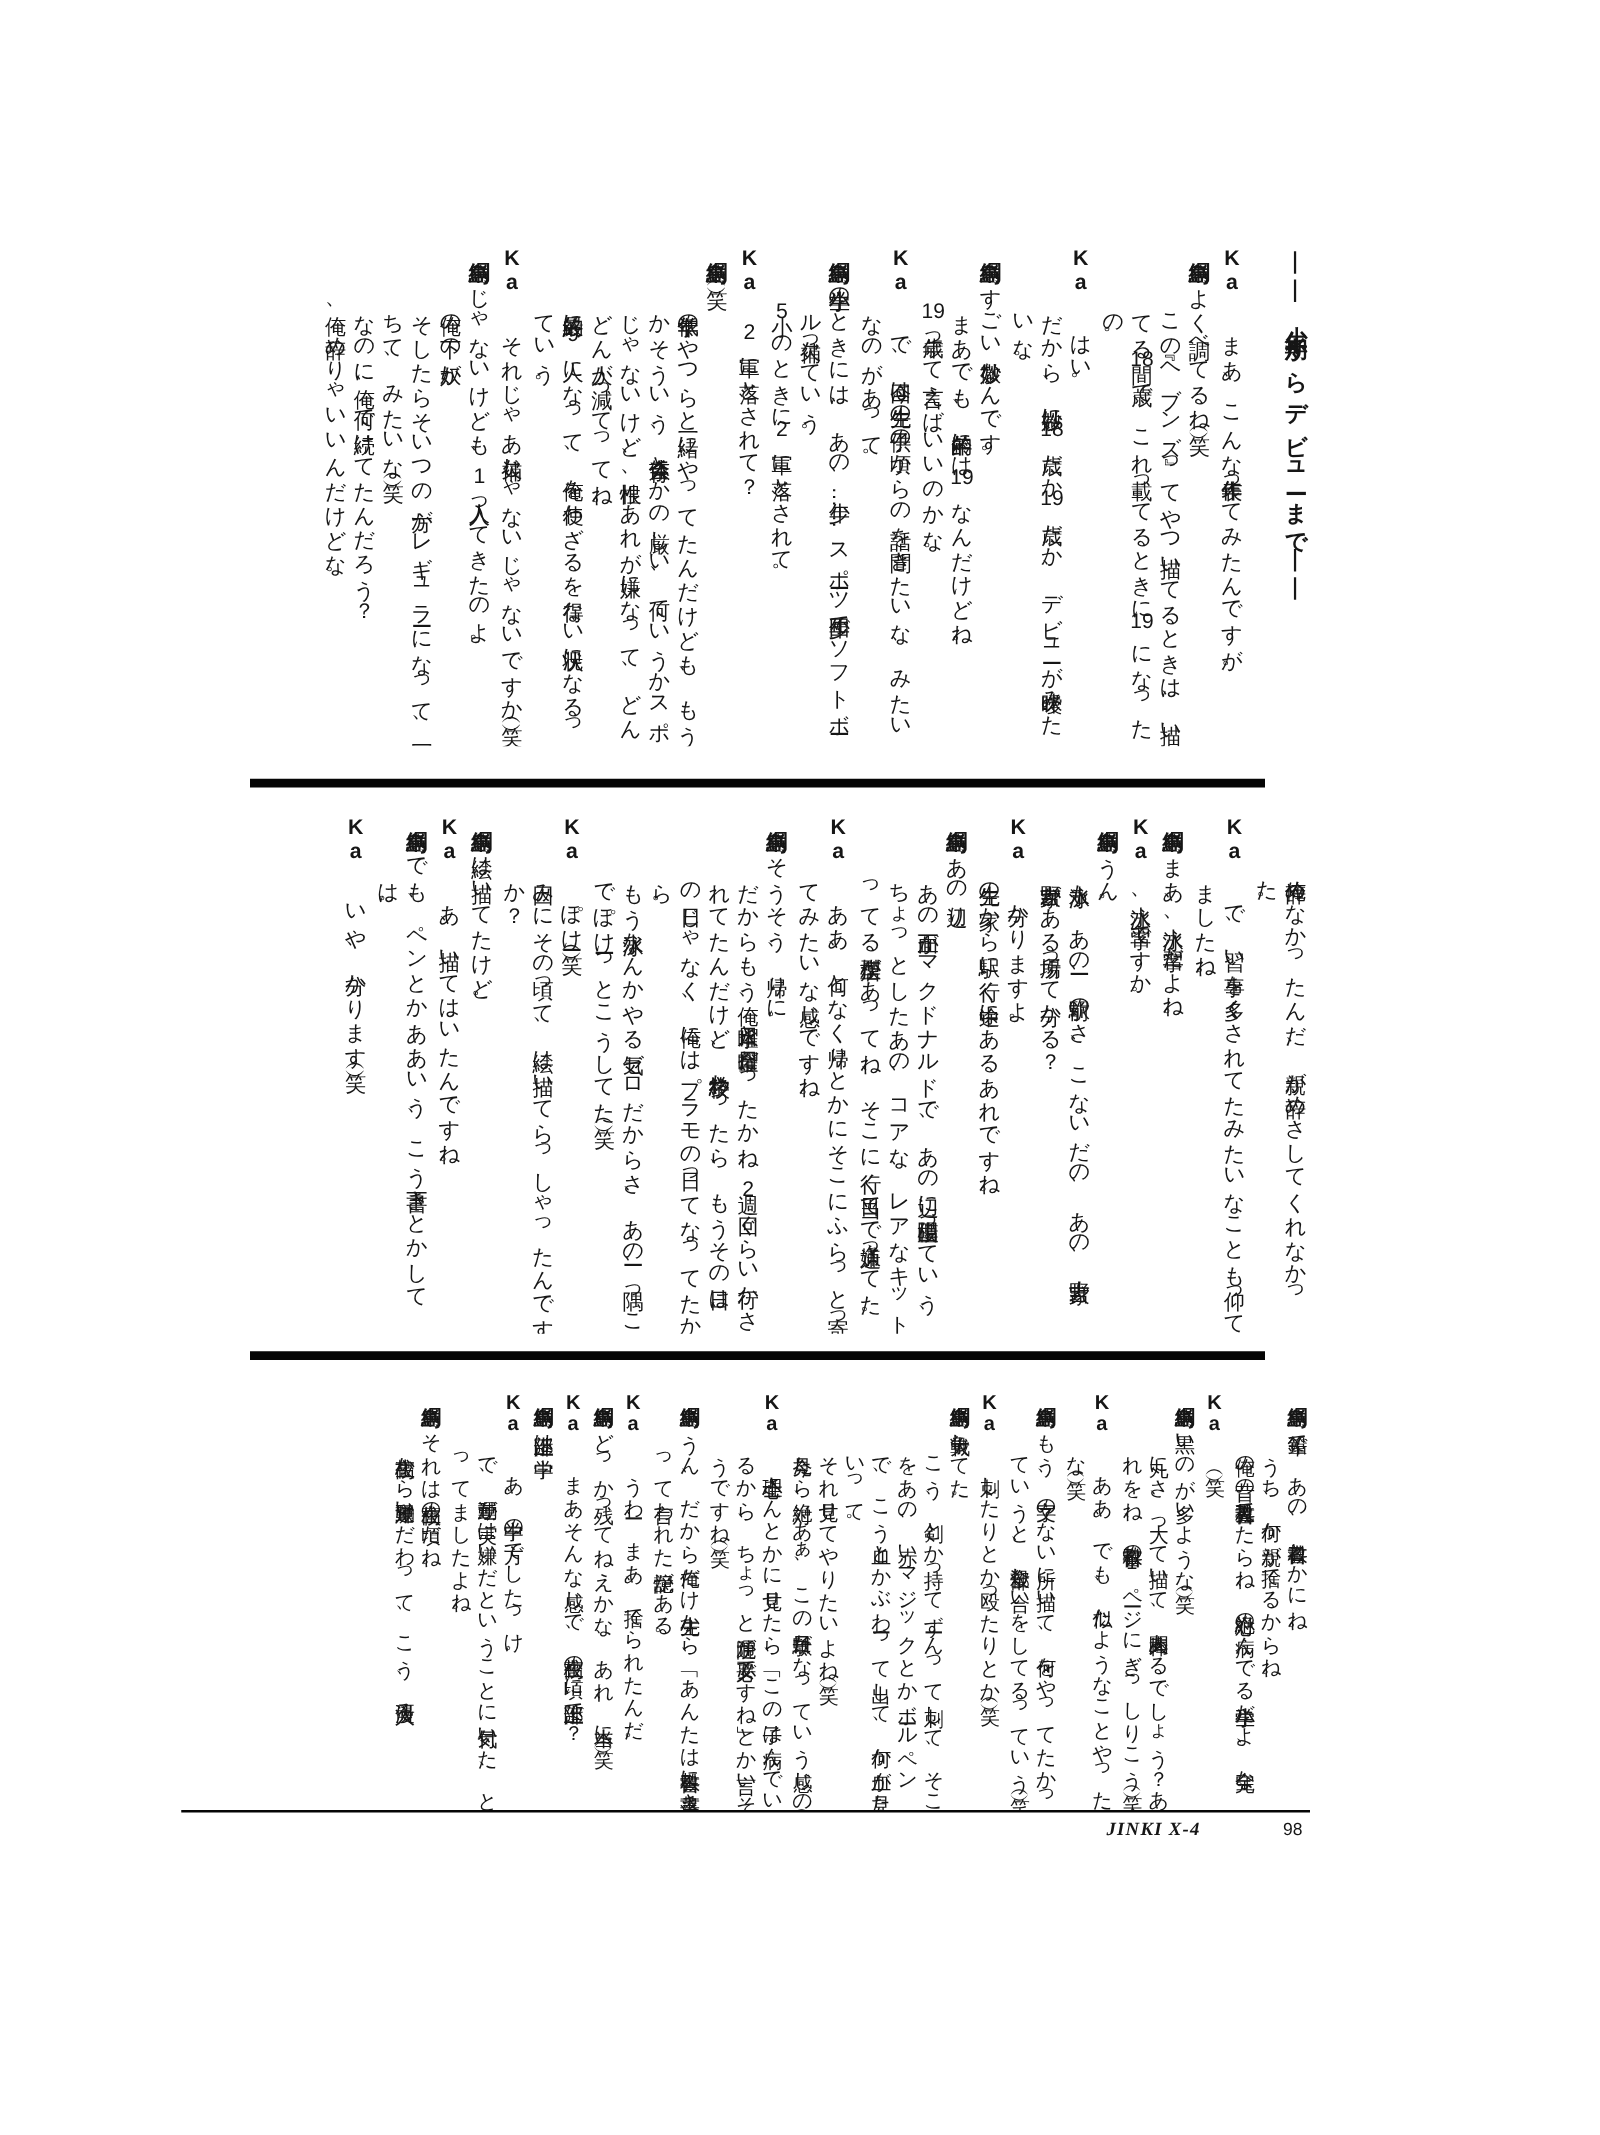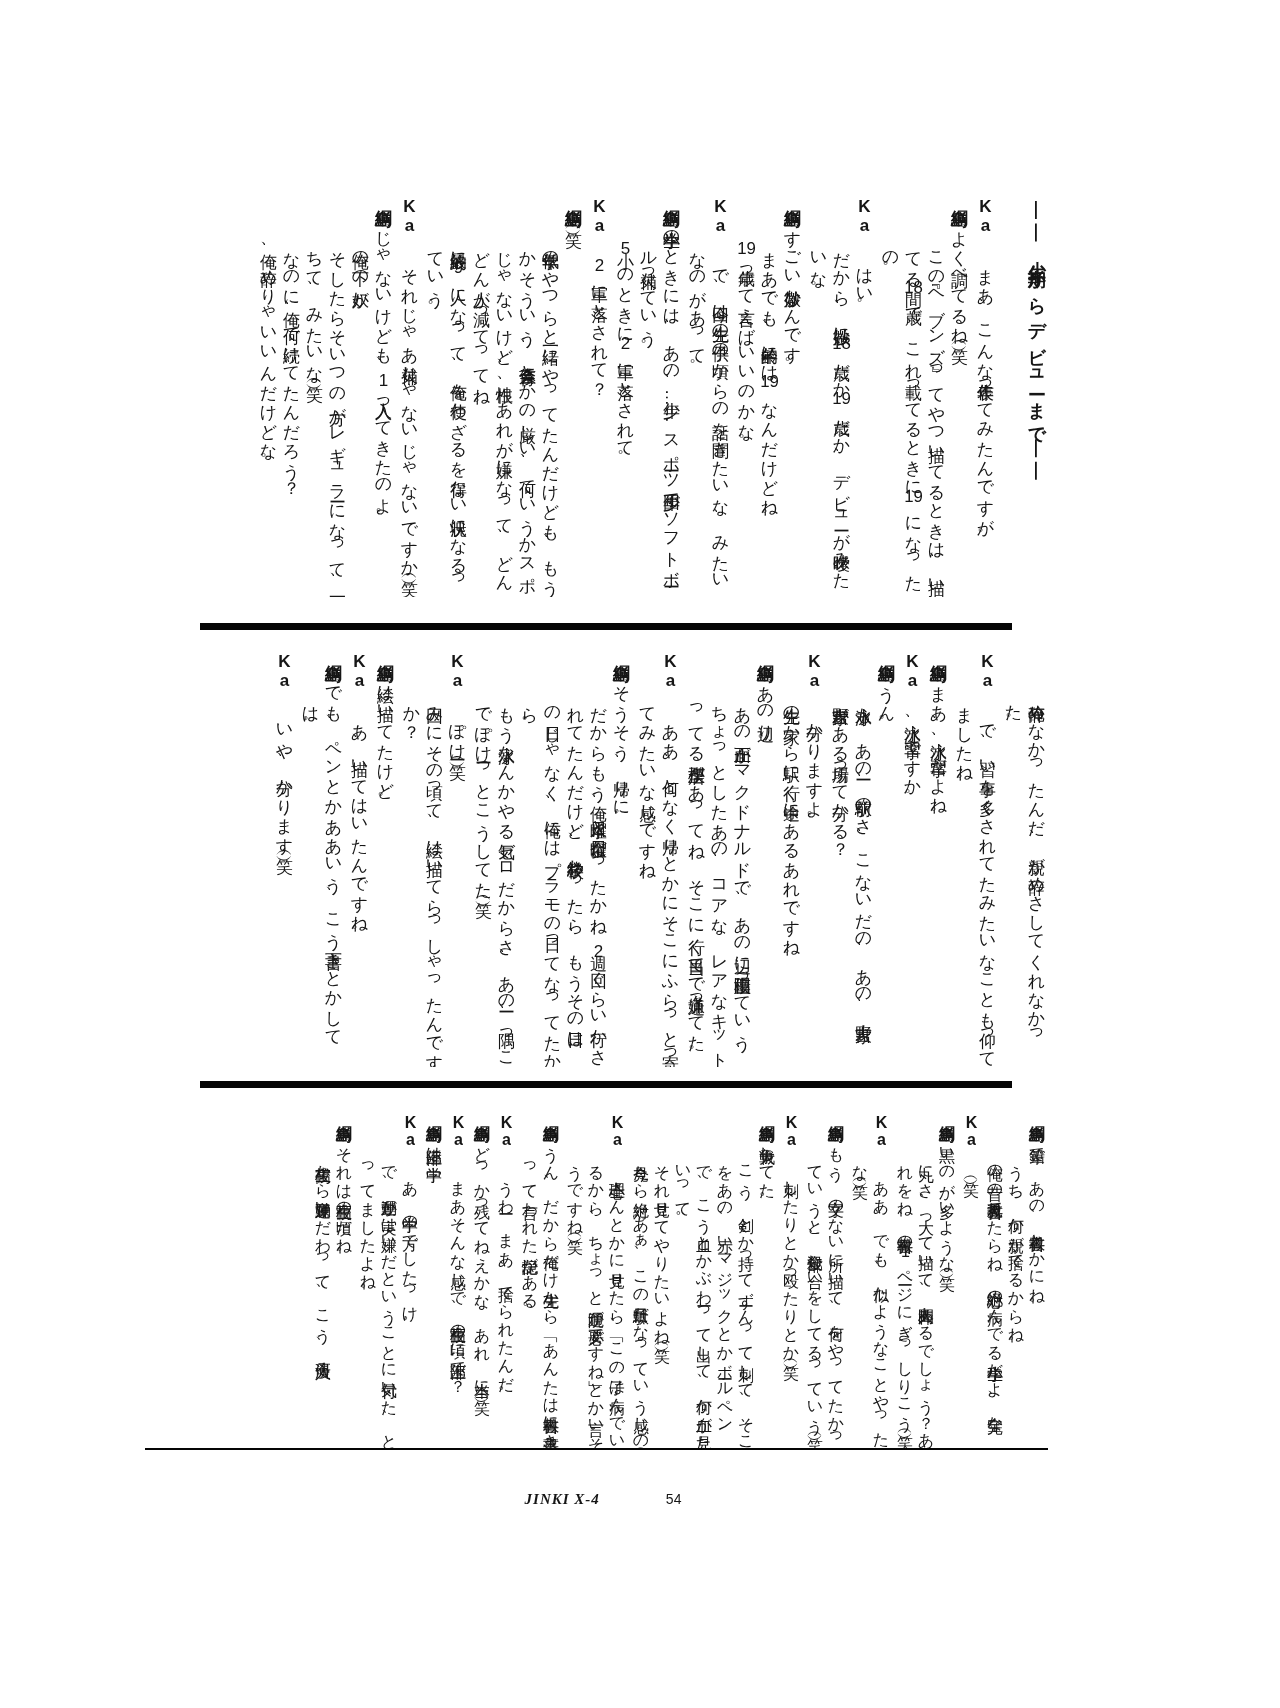--- a/index.html
+++ b/index.html
@@ -33,22 +33,22 @@
   .utt.cont { padding-inline-start:40px; text-indent:0; }
   .band-3 .utt { padding-inline-start:40px; text-indent:-40px; }
 
   .speaker { font-weight:bold; margin-inline-end:22px; }
   .speaker.latin { text-orientation:upright; }
   .tcy { text-combine-upright:all; }
 
   
   .footer-rule { position:absolute; left:145px; top:1448px; width:903px; height:2px; background:#050505; }
   .footer-meta {
-    position:absolute; left:154px; top:1455px; width:898px;
-    display:flex; justify-content:center; align-items:baseline; gap:66px;margin-top:36px;
+    position:absolute; left:144px; top:1455px; width:898px;
+    display:flex; justify-content:flex-end; align-items:baseline; gap:66px;
   }
   .footer-journal {
     font-family:"Liberation Serif","DejaVu Serif",serif;
     font-weight:bold; font-style:italic; font-size:15px; letter-spacing:1px;
   }
   .footer-page { font-family:"Liberation Sans",sans-serif; font-size:14px; }
 </style>
 </head>
 <body>
 
@@ -109,15 +109,15 @@
         <div class="utt"><span class="speaker">綱島</span><span>陸上部は中学。</span></div>
         <div class="utt"><span class="speaker latin">Ka</span><span>あ、中学の方でしたっけ。<br>で、運動が実は嫌いだということに気付いた、と仰ってましたよね。</span></div>
         <div class="utt"><span class="speaker">綱島</span><span>それは高校生の頃だね。<br>高校生から運動嫌いだわって、こう、漫研入ろ</span></div>
       </div>
 
   </div>
 
   <div class="footer-rule"></div>
   <div class="footer-meta">
     <span class="footer-journal">JINKI X-4</span>
-    <span class="footer-page">54</span>
+    <span class="footer-page">98</span>
   </div>
 </div>
 
 </body></html>

